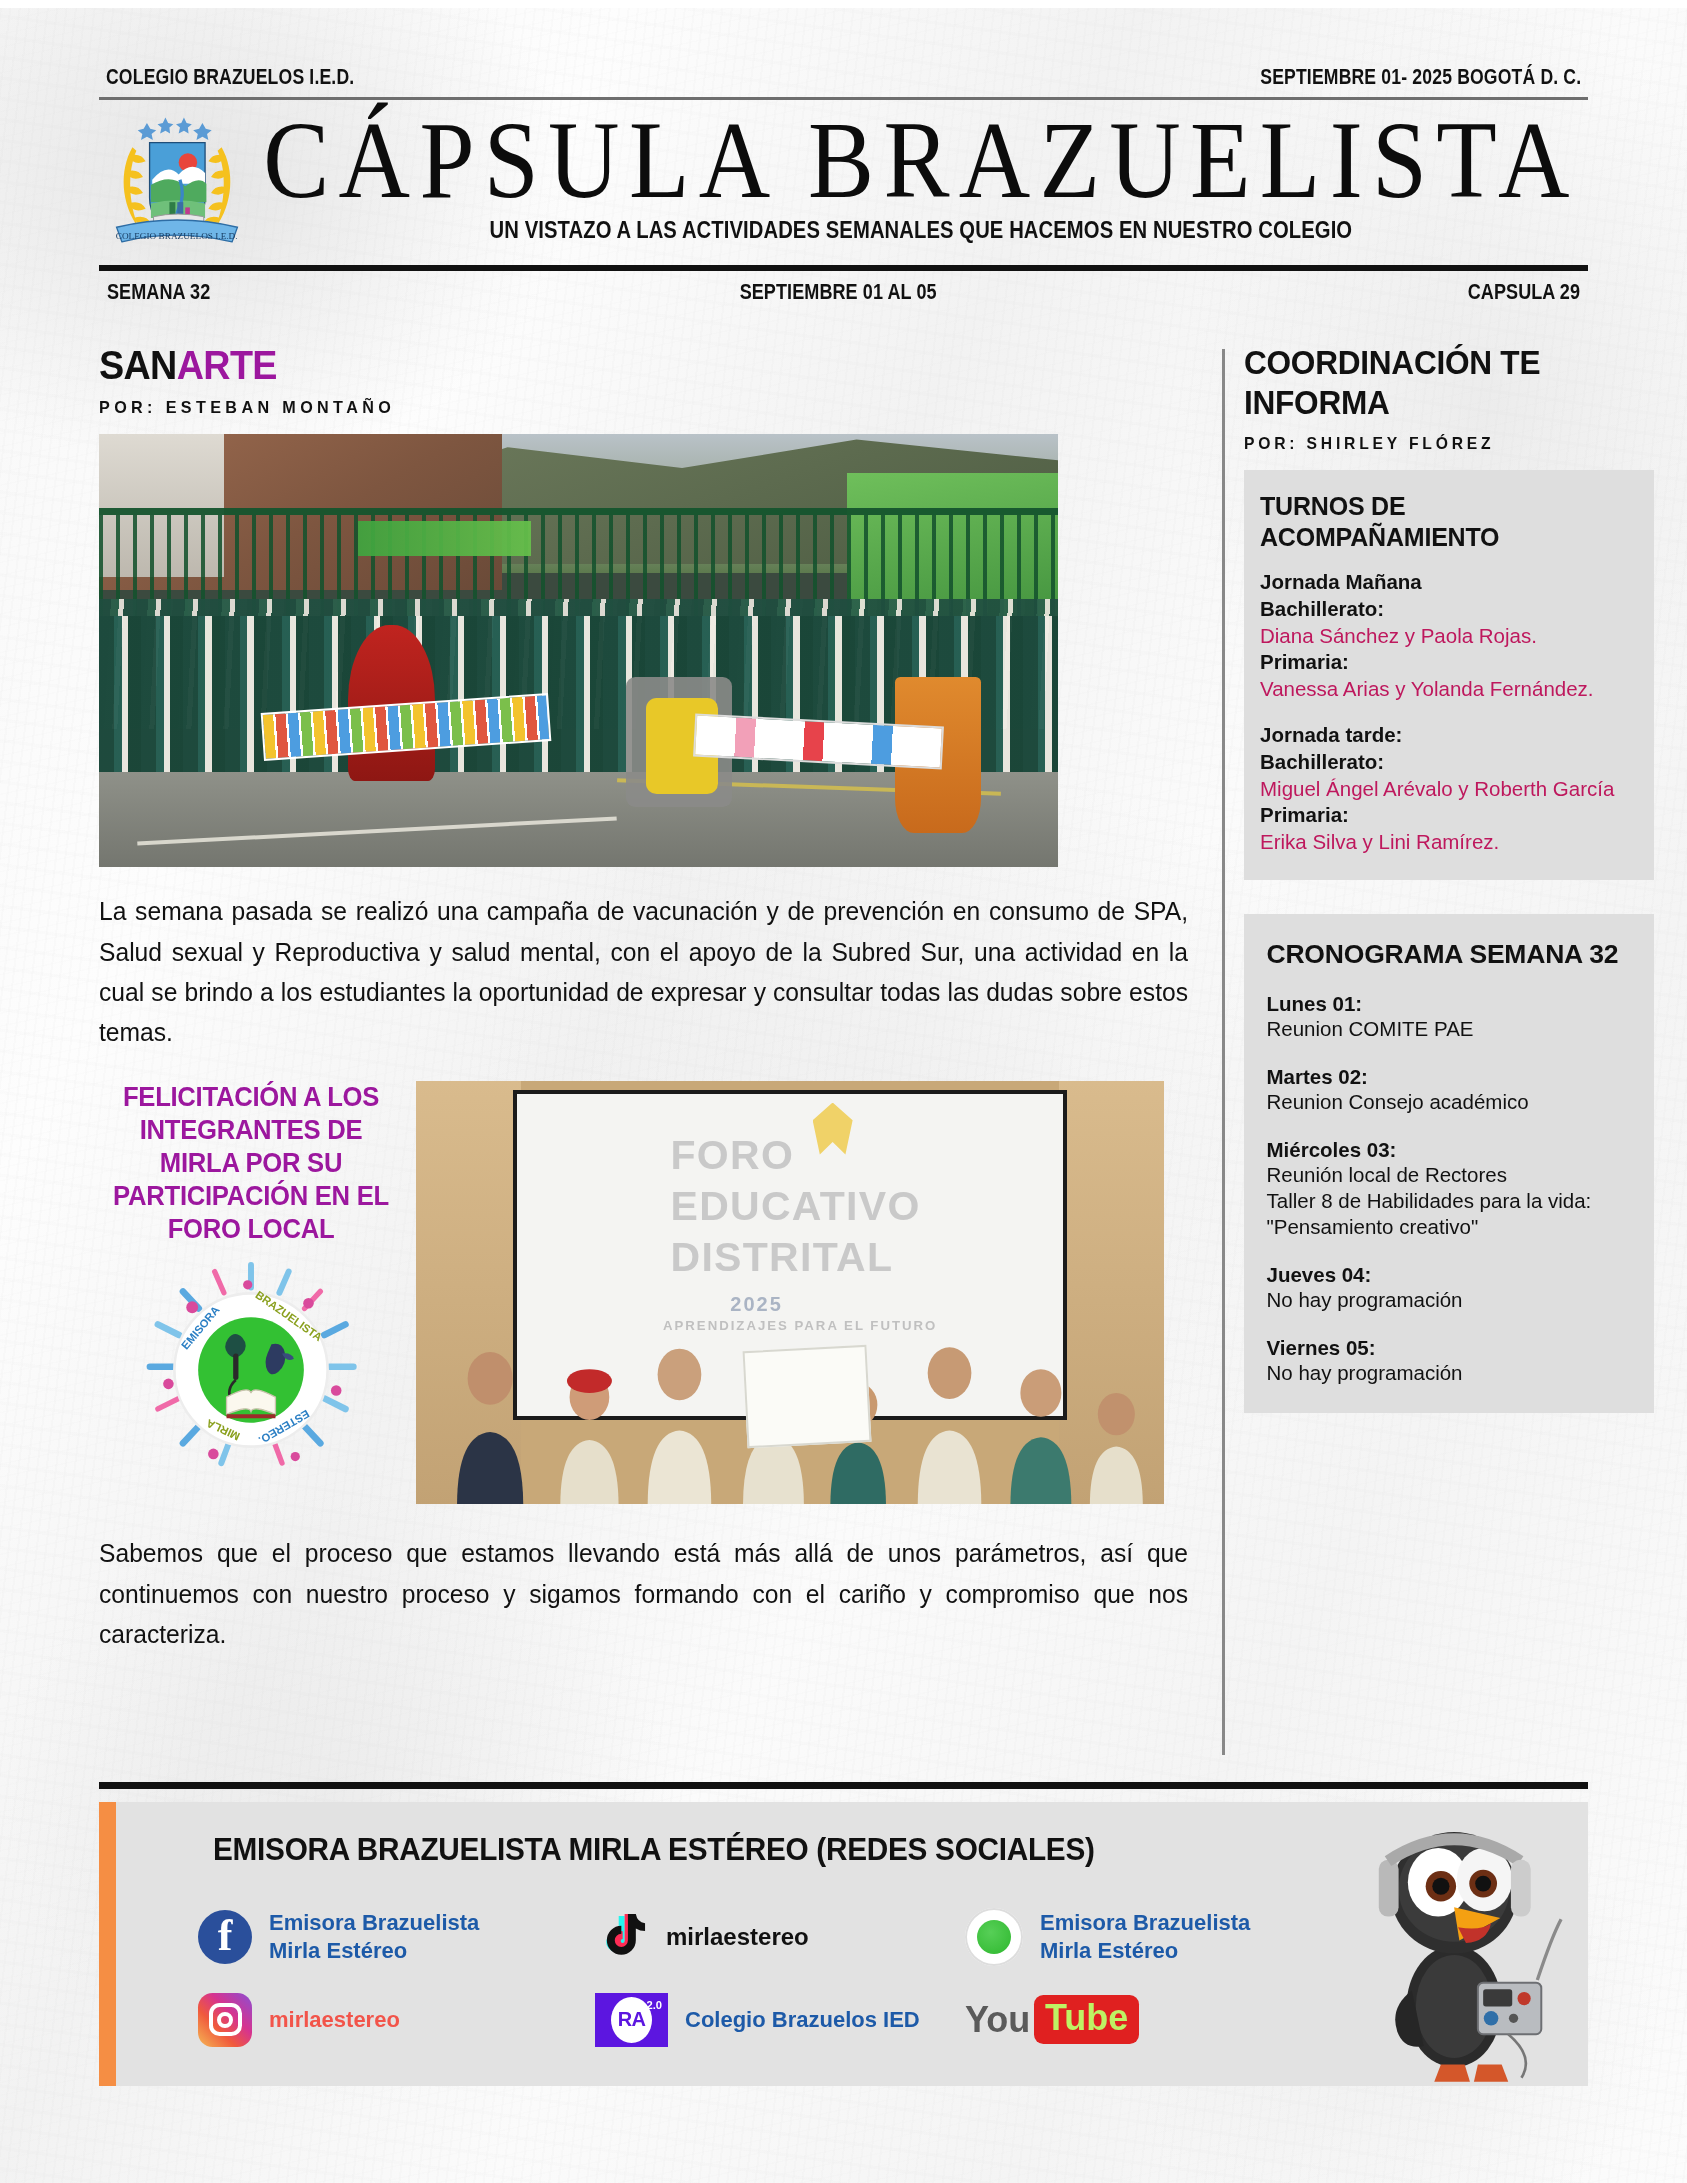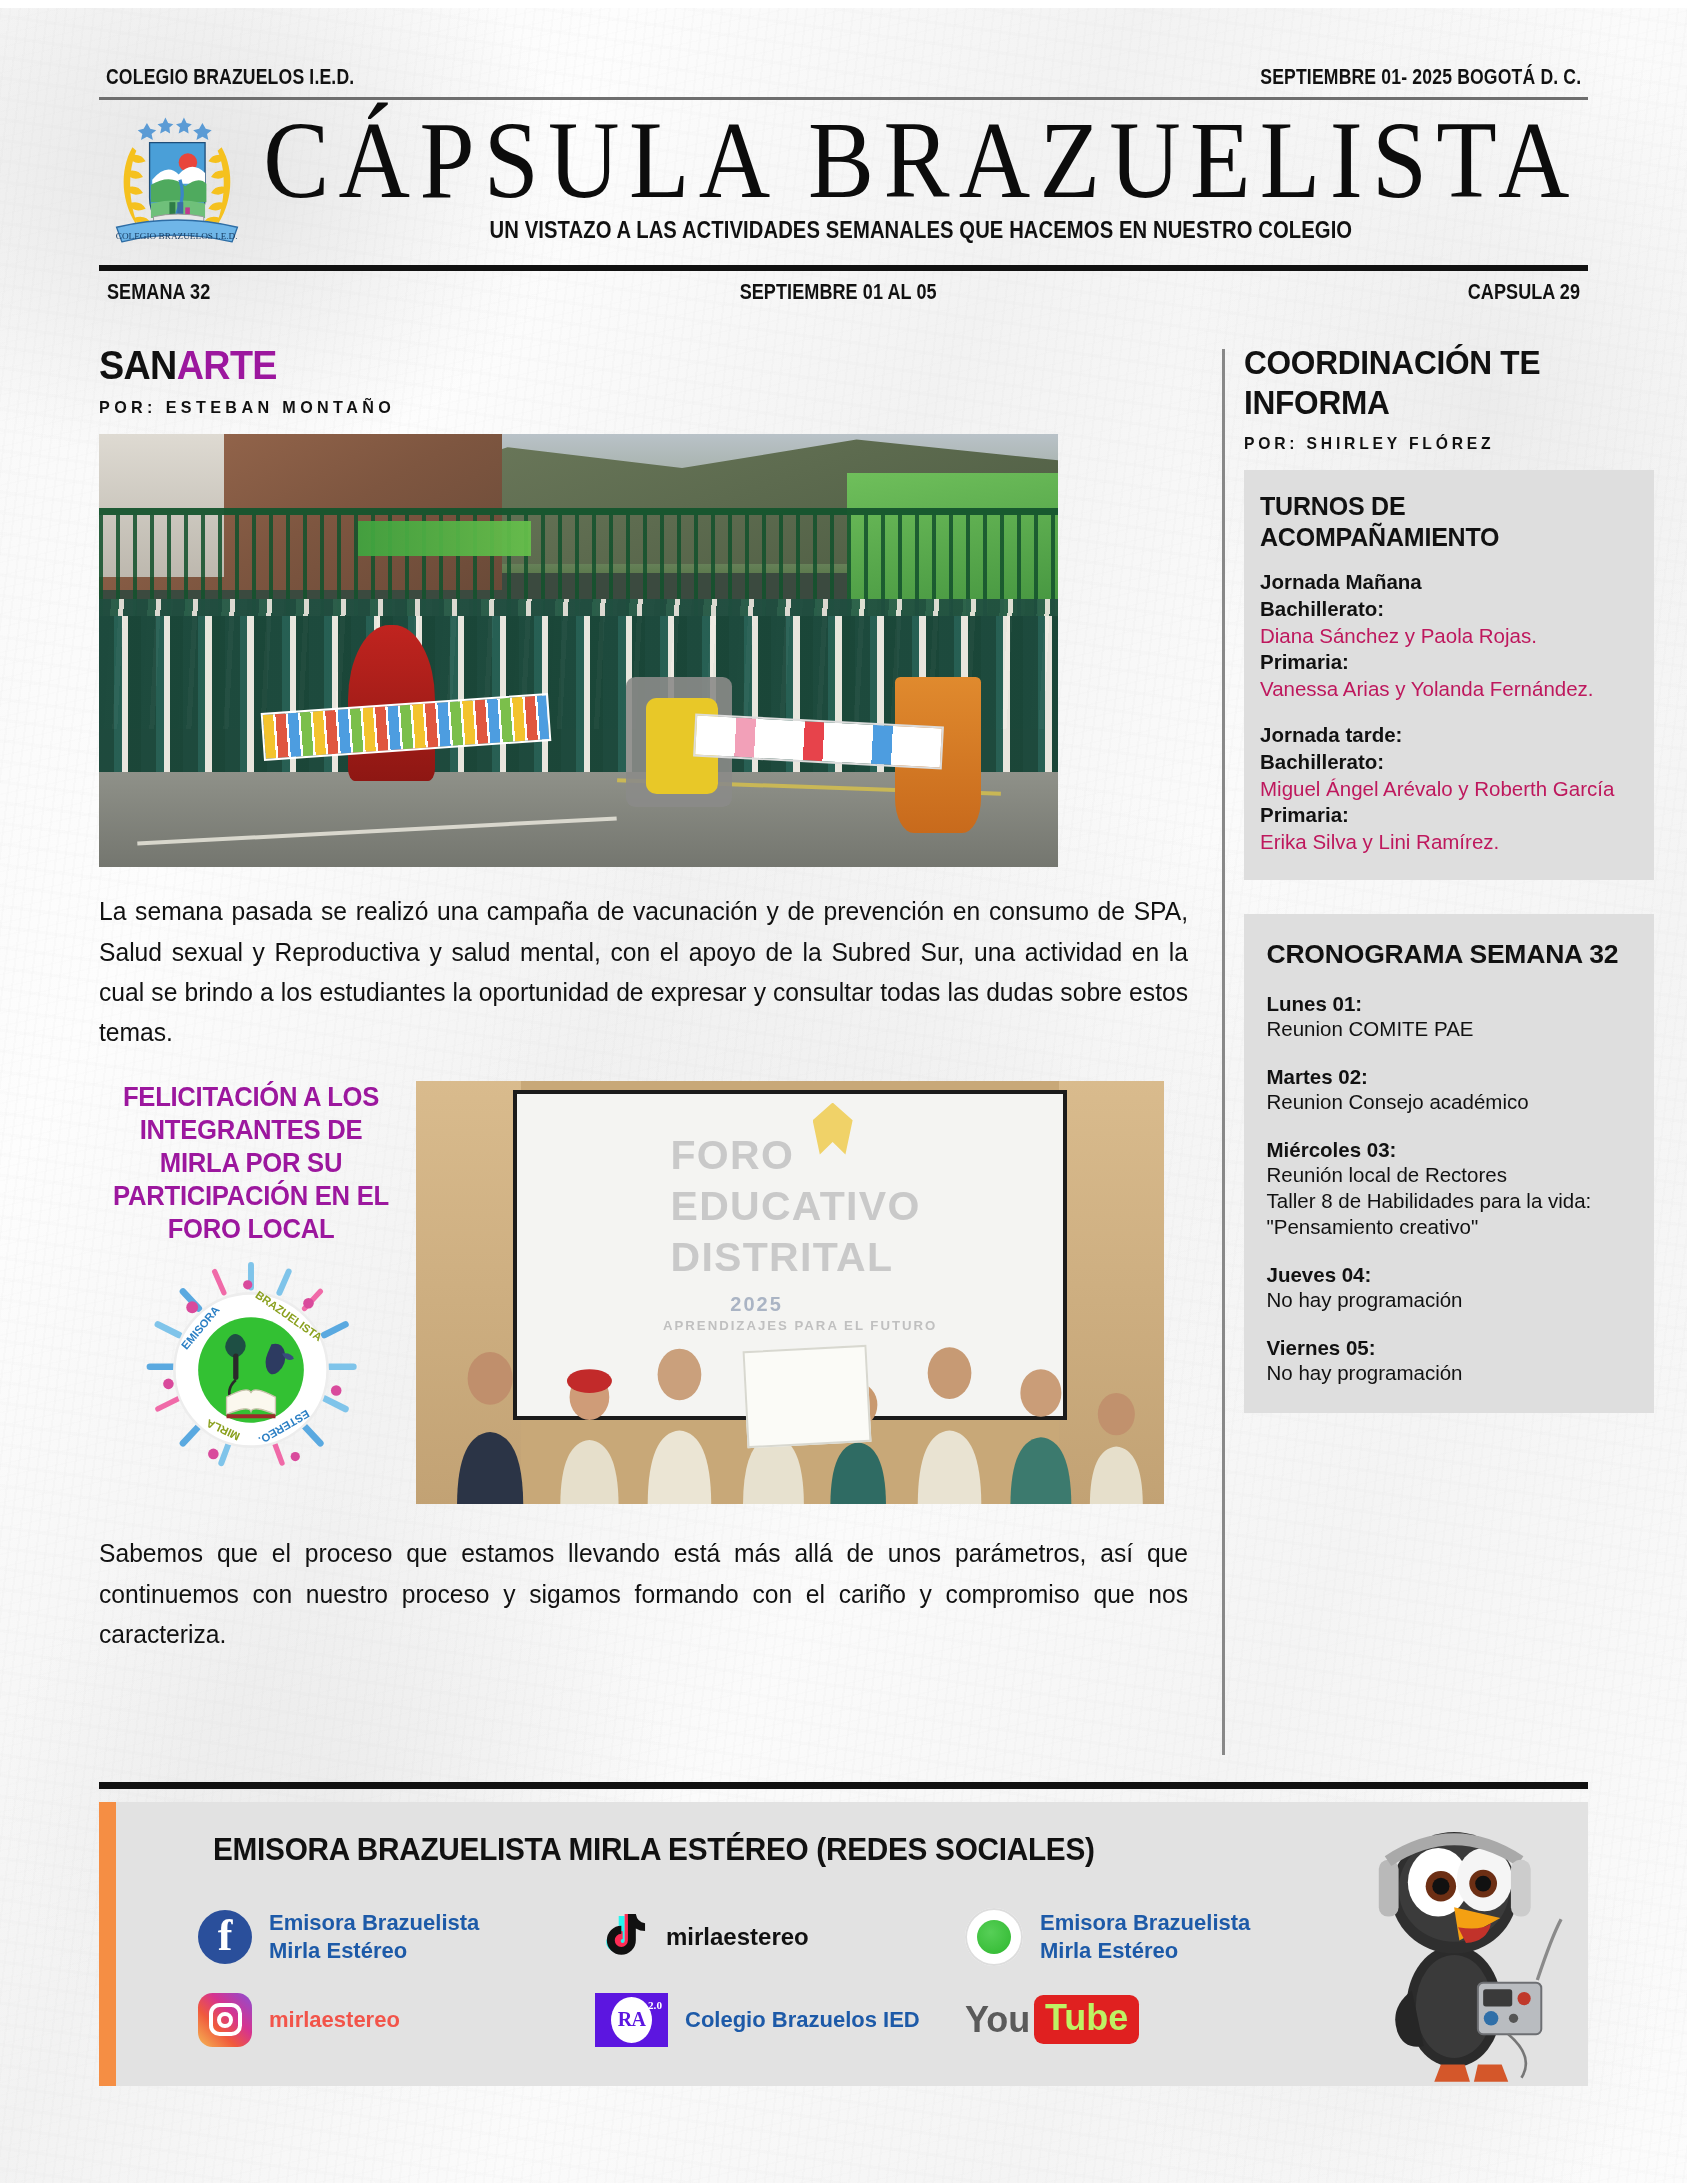--- a/index.html
+++ b/index.html
@@ -160,21 +160,21 @@
   .foot-rule{position:absolute;left:99px;top:1774px;width:1489px;height:6.6px;background:#111;}
   .footer{position:absolute;left:99px;top:1794px;width:1489px;height:284px;background:#e2e2e2;}
   .foot-accent{position:absolute;left:0;top:0;width:17px;height:284px;background:#f58e44;}
   .foot-title{position:absolute;left:114px;top:29px;font-weight:bold;font-size:32px;color:#111;letter-spacing:-0.3px;transform:scaleX(.93);transform-origin:left;white-space:nowrap;}
   .sgrid{position:absolute;left:99px;top:93px;width:1257px;}
   .srow{display:flex;align-items:center;height:83px;}
   .sitem{display:flex;align-items:center;}
   .sitem.c1{width:397px;}
   .sitem.c2{width:370px;}
   .sitem.c3{width:423px;}
-  .sico{flex:0 0 auto;margin-right:17px;display:flex;align-items:center;justify-content:center;font-family:Liberation Serif, serif;}
+  .sico{flex:0 0 auto;margin-right:17px;display:flex;align-items:center;justify-content:center;}
   .slabel{font-weight:bold;font-size:22px;line-height:1.24;}
   .fb-blue{color:#1d5aa8;}
   .ig-red{color:#f2544a;}
   .tt-black{color:#111;font-weight:bold;font-size:24px;}
   .bird{position:absolute;right:14.6px;bottom:0;width:218px;height:278px;}
 
   .fbicon{width:54px;height:54px;border-radius:50%;background:#2a4f9b;position:relative;}
   .fbicon::after{content:"f";position:absolute;left:50%;top:48%;transform:translate(-50%,-50%);color:#fff;font-family:"Liberation Serif",serif;font-weight:bold;font-size:44px;}
   .igicon{width:54px;height:54px;border-radius:14.6px;background:linear-gradient(45deg,#f5b955,#f05a3c 35%,#d6338f 62%,#8b4fd4);position:relative;}
   .igicon::before{content:"";position:absolute;left:10.6px;top:10.6px;width:33px;height:33px;border:4px solid #fff;border-radius:10.6px;box-sizing:border-box;}

